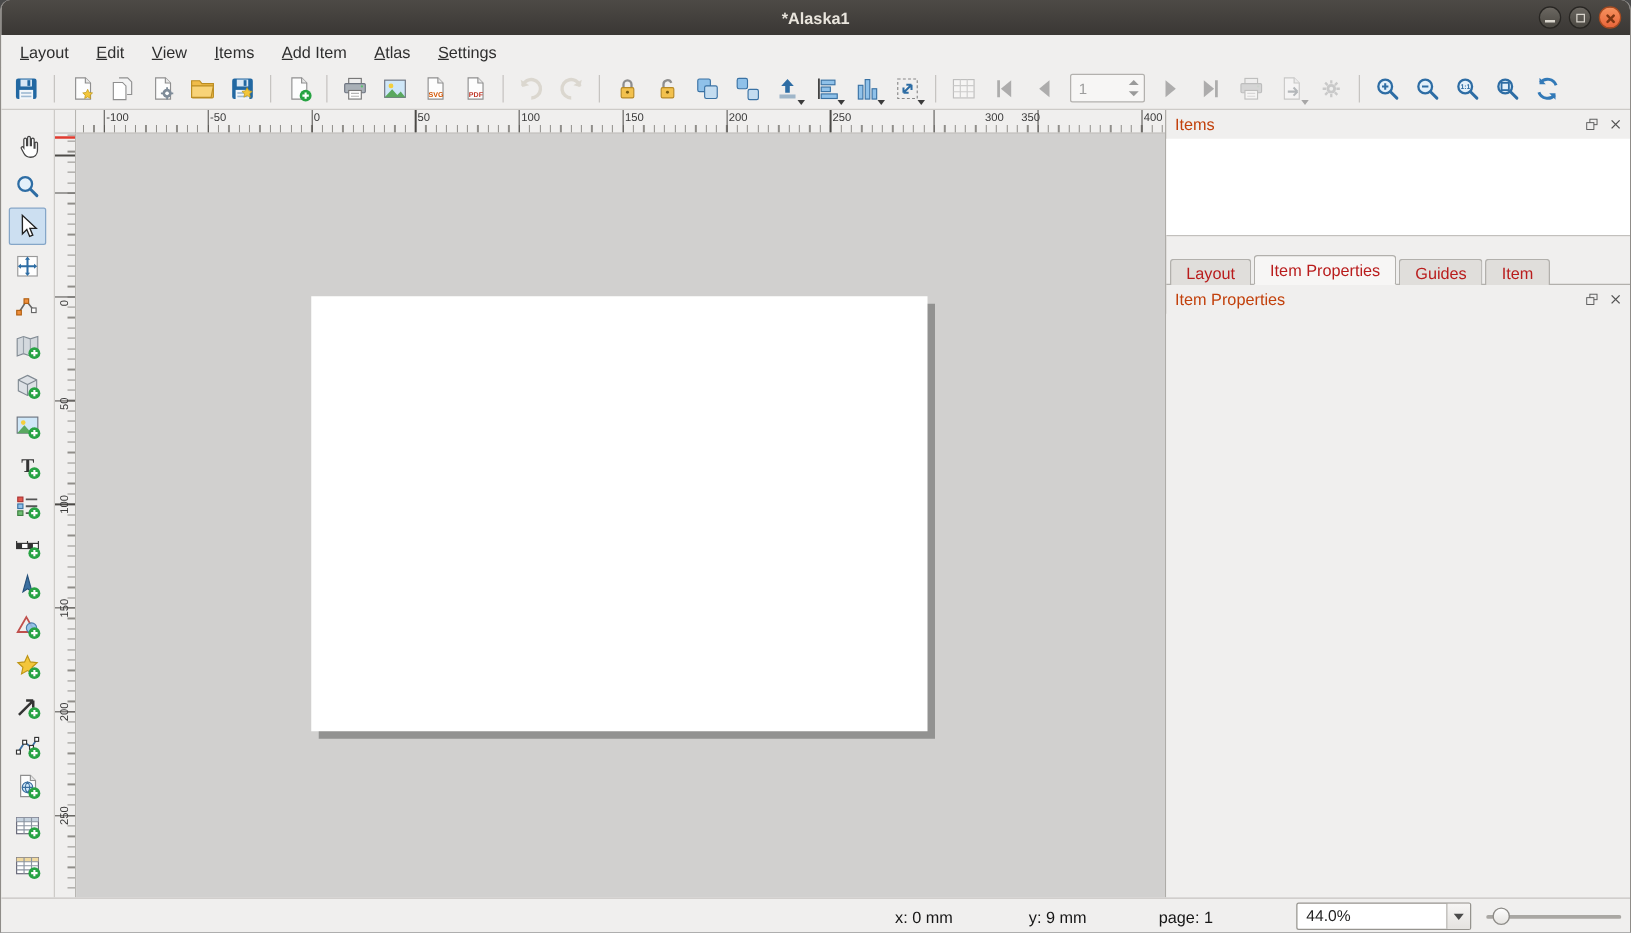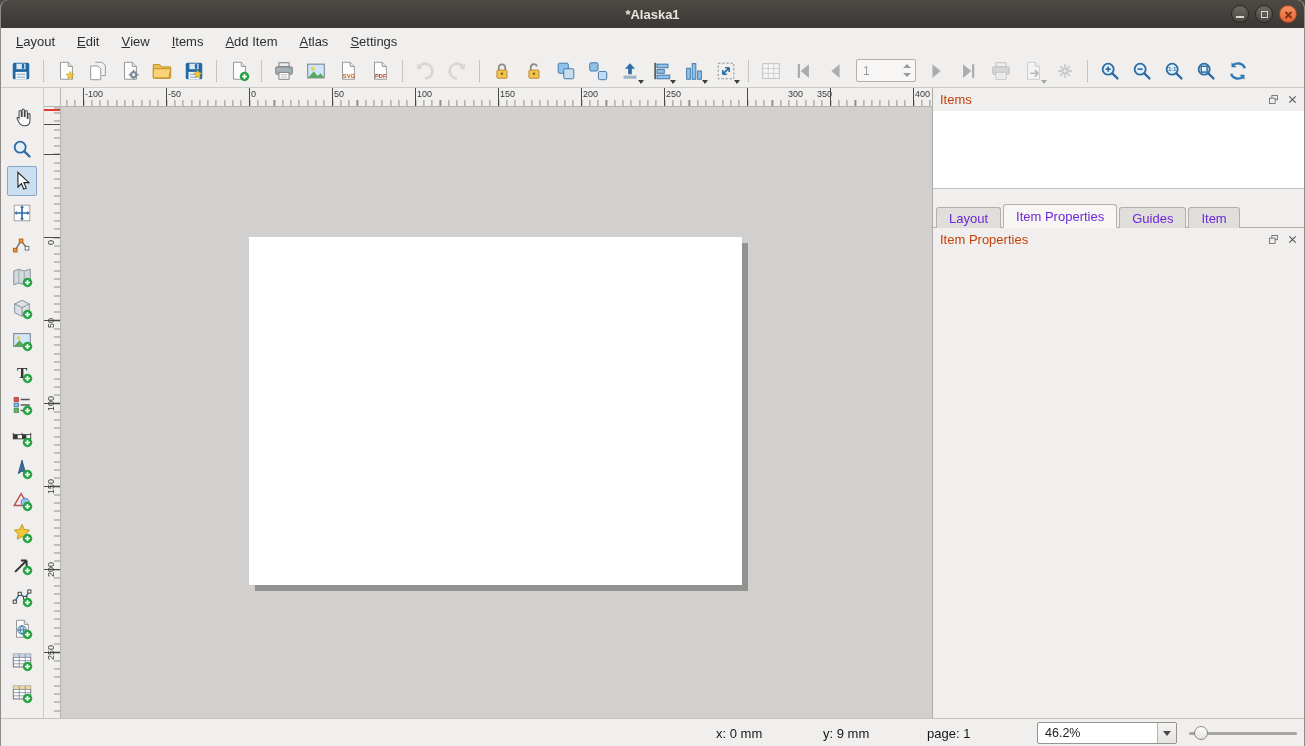--- a/index.html
+++ b/index.html
@@ -82,21 +82,21 @@
   .items-table-header { height:20px; flex:0 0 20px; display:flex; align-items:center; background:#f6f5f4; border-top:1px solid #c2c0bd; border-bottom:1px solid #c2c0bd; font-size:12.5px; color:#2a2a2a; }
   .col-eye { width:60px; flex:0 0 60px; display:flex; align-items:center; padding-left:8px; border-right:1px solid #d4d2cf; height:100%; }
   .col-lock { width:55px; flex:0 0 55px; display:flex; align-items:center; padding-left:8px; border-right:1px solid #d4d2cf; height:100%; }
   .col-item { flex:1; padding-left:7px; }
   .col-eye svg, .col-lock svg { width:14px; height:14px; display:block; }
 
   .items-list { height:78px; flex:0 0 78px; background:#ffffff; border-bottom:1px solid #c2c0bd; }
   .panel-gap { height:15px; flex:0 0 15px; }
 
   .tabbar { height:24px; flex:0 0 24px; display:flex; align-items:flex-end; padding-left:3px; gap:2px; border-bottom:1px solid #b2b0ac; }
-  .tab { height:21px; display:flex; align-items:center; padding:0 12px; font-size:13px; color:#6d28d9; background:#e0dedb; border:1px solid #b2b0ac; border-bottom:none; border-radius:3px 3px 0 0; margin-bottom:-1px;margin-top:27px; }
+  .tab { height:21px; display:flex; align-items:center; padding:0 12px; font-size:13px; color:#b91c1c; background:#e0dedb; border:1px solid #b2b0ac; border-bottom:none; border-radius:3px 3px 0 0; margin-bottom:-1px;margin-top:27px; }
   .tab.active { background:#f7f6f5; height:24px; border-bottom:1px solid #f7f6f5; }
 
   .panel-body { flex:1; background:#f0efee; }
 
   
   .statusbar { height:28px; flex:0 0 28px; background:#f0efee; border-top:1px solid #c6c4c1; position:relative; font-size:13px; color:#161616; }
   .status-x { position:absolute; left:715px; top:7px; }
   .status-y { position:absolute; left:822px; top:7px; }
   .status-page { position:absolute; left:926px; top:7px; }
   .zoom-combo { position:absolute; left:1036px; top:3px; width:140px; height:22px; background:#ffffff; border:1px solid #96948f; border-radius:2px; display:flex; align-items:center; }
@@ -640,21 +640,21 @@
       <div class="panel-body"></div>
 
     </div>
   </div>
 
   <div class="statusbar">
     <span class="status-x">x: 0 mm</span>
     <span class="status-y">y: 9 mm</span>
     <span class="status-page">page: 1</span>
     <div class="zoom-combo">
-      <span class="zoom-value">46.2%</span>
+      <span class="zoom-value">44.0%</span>
       <span class="zoom-drop"></span>
     </div>
     <div class="zoom-slider">
       <div class="slider-handle"></div>
     </div>
   </div>
 
 </div>
 
 </body></html>

